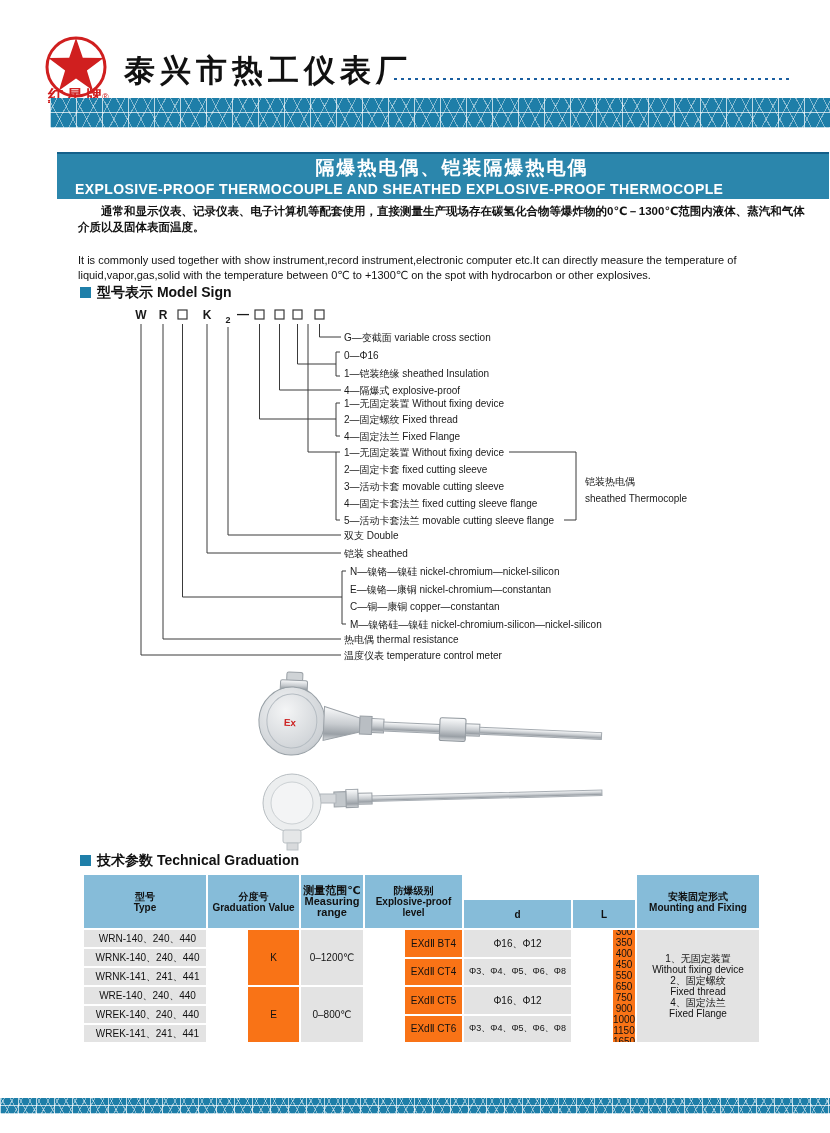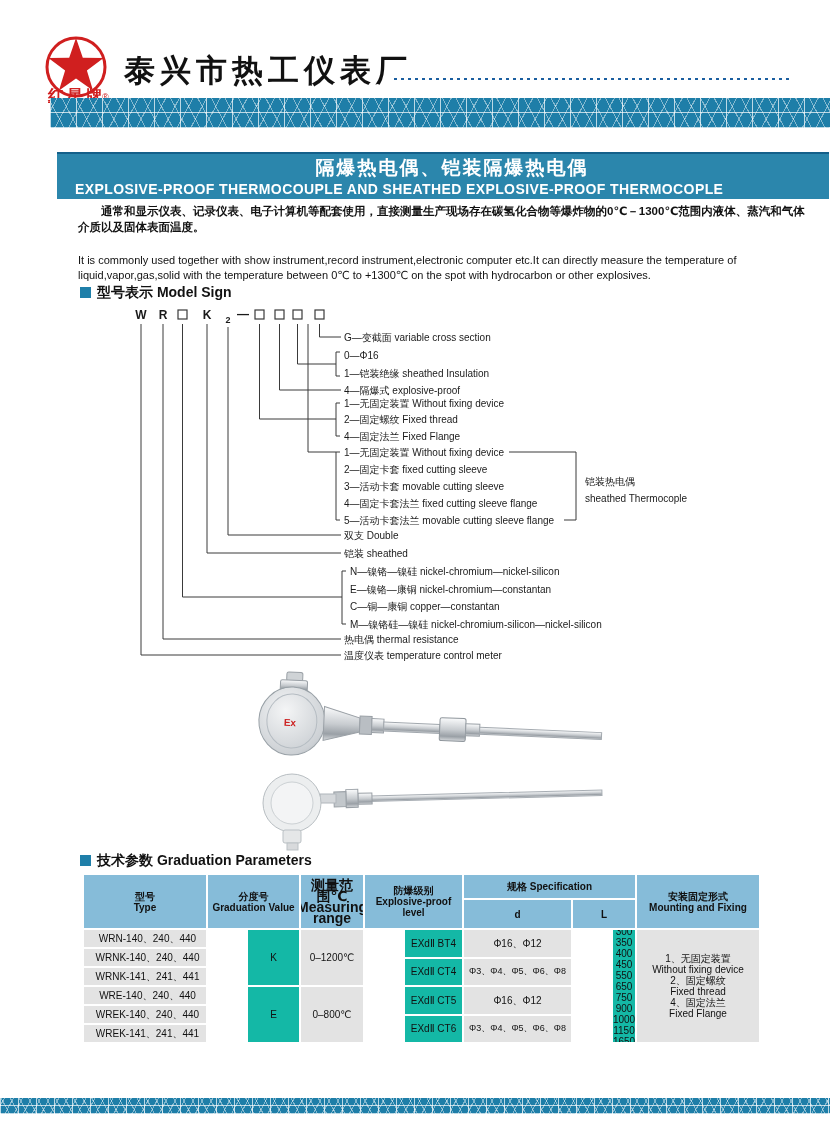--- a/index.html
+++ b/index.html
@@ -56,21 +56,21 @@
   .photos { position:absolute; left:230px; top:668px; }
 
   
   .ptable { position:absolute; left:83px; top:874px; width:677px;
     display:grid; grid-template-columns:124px 93px 64px 99px 109px 64px 124px;
     grid-template-rows:25px 30px repeat(12, 9.5px); }
   .ptable > div { border:1px solid #fff; display:flex; align-items:center; justify-content:center;
     font-size:10px; color:#111; text-align:center; line-height:11px; overflow:hidden; }
   .hd { background:#86bcd9; font-weight:bold; }
   .cg { background:#e3e3e3; }
-  .cb { background:#14b8a6;margin-left:40px; }
+  .cb { background:#f97316;margin-left:40px; }
   .tleft { justify-content:flex-start; padding-left:5px; }
   .pre { white-space:pre-line; }
   .small { font-size:9.5px; line-height:10.3px; }
   .mnt { line-height:19px; }
 </style>
 </head>
 <body>
 
 <div class="page">
 
@@ -190,35 +190,34 @@
       </g>
       <rect x="90" y="126" width="16" height="9" fill="#d5d8db" stroke="#b0b6bb"></rect>
       <circle cx="62" cy="135" r="29" fill="#eceeef" stroke="#b8bec2"></circle>
       <circle cx="62" cy="135" r="21" fill="#f3f4f5" stroke="#ccd1d4"></circle>
       <rect x="53" y="162" width="18" height="13" rx="2" fill="#e5e7e8" stroke="#bbc1c5"></rect>
       <rect x="57" y="175" width="11" height="7" fill="#d8dadc" stroke="#bbc1c5"></rect>
     </g>
   </svg>
 
   <div class="sec sec2">
-    <span class="sq"></span><span>技术参数 Graduation Parameters</span>
+    <span class="sq"></span><span>技术参数 Technical Graduation</span>
   </div>
 
   <div class="ptable">
 
     <div class="hd pre" style="grid-column:1; grid-row:1/3;">型号
 Type</div>
     <div class="hd pre" style="grid-column:2; grid-row:1/3;">分度号
 Graduation Value</div>
-    <div class="hd pre" style="grid-column:3; grid-row:1/3; font-size:14px;">测量范围℃
+    <div class="hd pre" style="grid-column:3; grid-row:1/3; font-size:11px;">测量范围℃
 Measuring
 range</div>
     <div class="hd pre" style="grid-column:4; grid-row:1/3;">防爆级别
 Explosive-proof level</div>
-    <div class="hd" style="grid-column:5/7; grid-row:1/2;">规格  Specification</div>
     <div class="hd" style="grid-column:5; grid-row:2/3;">d</div>
     <div class="hd" style="grid-column:6; grid-row:2/3;">L</div>
     <div class="hd pre" style="grid-column:7; grid-row:1/3;">安装固定形式
 Mounting and Fixing</div>
 
     <div class="cg tleft" style="grid-column:1; grid-row:3/5;">WRN-140、240、440</div>
     <div class="cg tleft" style="grid-column:1; grid-row:5/7;">WRNK-140、240、440</div>
     <div class="cg tleft" style="grid-column:1; grid-row:7/9;">WRNK-141、241、441</div>
     <div class="cg tleft" style="grid-column:1; grid-row:9/11;">WRE-140、240、440</div>
     <div class="cg tleft" style="grid-column:1; grid-row:11/13;">WREK-140、240、440</div>

